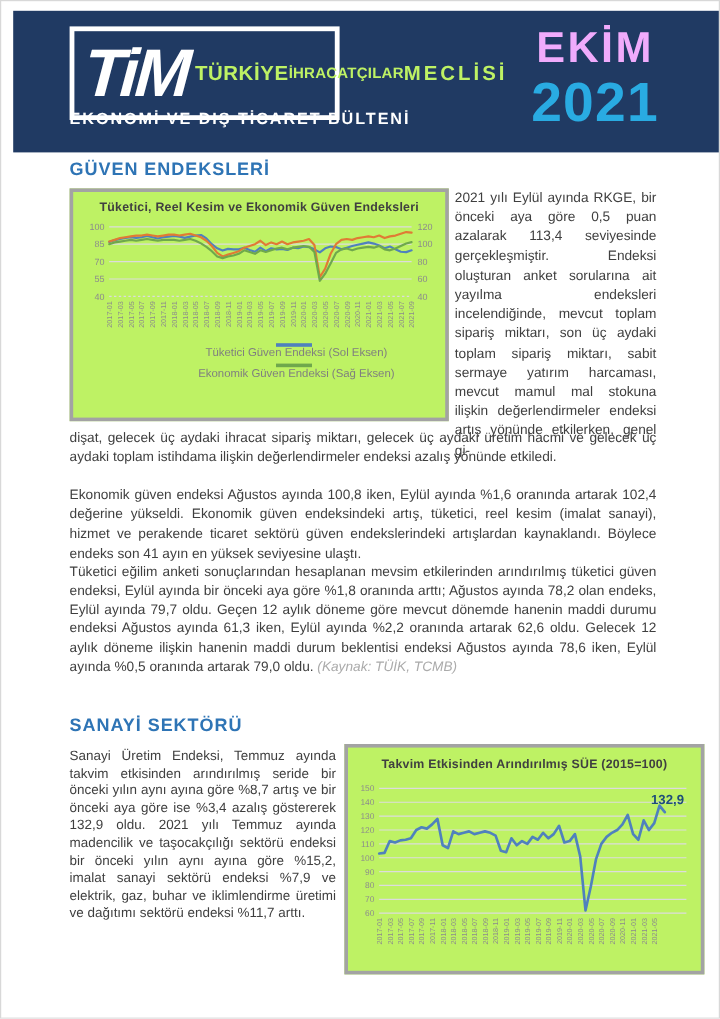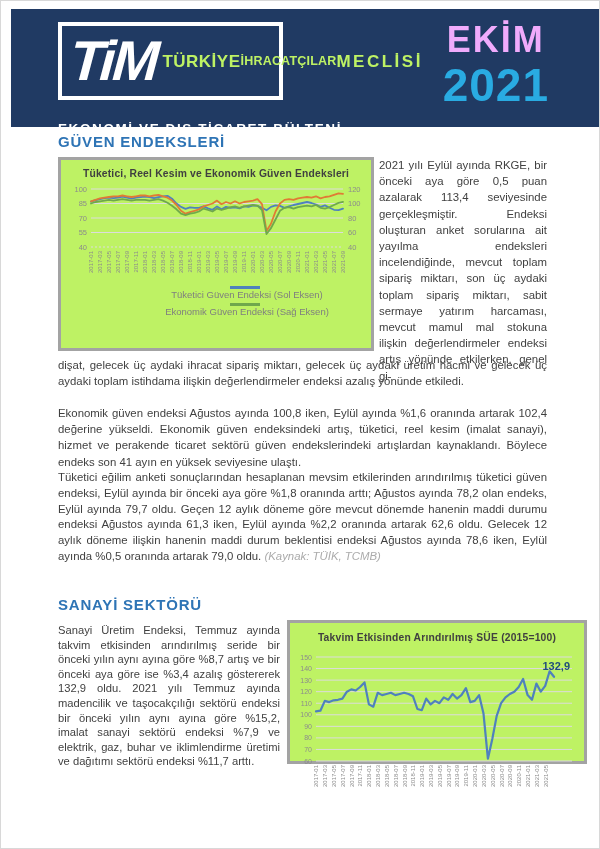--- a/index.html
+++ b/index.html
@@ -26,21 +26,21 @@
   .logo-tim {
     color:#fff; font-weight:bold; font-style:italic;
     font-size:56px; line-height:62px; letter-spacing:-3px;
     transform:skewX(-4deg); margin-right:6px;
   }
   .logo-stack { display:flex; flex-direction:row; justify-content:center; color:#bef264; font-weight:bold; line-height:1;align-items:center; }
   .logo-stack .l1 { font-size:17px; letter-spacing:0.5px; }
   .logo-stack .l2 { font-size:12.5px; letter-spacing:0.2px; margin:2px 0; }
   .logo-stack .l3 { font-size:17px; letter-spacing:2.5px; }
   .header-subtitle {
-    position:absolute; left:47px; top:112px; color:#fff;
+    position:absolute; left:47px; top:82px; color:#fff;
     font-size:13.5px; font-weight:bold; letter-spacing:1.6px; white-space:nowrap;
   }
   .issue { position:absolute; right:52px; top:10px; text-align:center; }
   .issue-month { color:#f0abfc; font-weight:bold; font-size:36px; letter-spacing:2px; line-height:42px; }
   .issue-year { color:#29abe2; font-weight:bold; font-size:46px; letter-spacing:1px; line-height:48px; }
 
   
   .sec-heading {
     position:absolute; left:57px; color:#2e74b5; font-weight:bold;
     font-size:15px; letter-spacing:0.8px; white-space:nowrap;
@@ -53,21 +53,21 @@
   #col-right { position:absolute; left:378px; top:156px; width:168px; }
   #para-cont { position:absolute; left:57px; top:356px; width:489px; }
   #para-2   { position:absolute; left:57px; top:404px; width:489px; }
   #para-3   { position:absolute; left:57px; top:469px; width:489px; line-height:15.8px; }
   .source-note { color:#ababab; font-style:italic;margin-top:25px; }
   #sanayi-text { position:absolute; left:57px; top:622px; width:222px; font-size:11.2px; line-height:14.6px; }
 
   
   .chart-box { position:absolute; background:#bef264; border:3px solid #a3a3a3; }
   #chart1-box { left:57px; top:156px; width:316px; height:194px; padding-top:8px; }
-  #chart2-box { left:286px; top:619px; width:300px; height:144px; padding-top:9px; }
+  #chart2-box { left:286px; top:619px; width:300px; height:192px; padding-top:9px; }
   .chart-title {
     text-align:center; font-size:10.3px; font-weight:bold; color:#404040;
     letter-spacing:0.2px; white-space:nowrap;
   }
   #chart1-svg { display:block; margin:4px auto 0 auto; }
   #chart2-svg { display:block; margin:6px auto 0 auto; }
   .legend { margin:3px 0 0 62px; }
   .leg-row { display:flex; align-items:center; height:17px;flex-direction:column; }
   .leg-line { display:inline-block; width:30px; height:2.6px; margin-right:5px; }
   .leg-text { font-size:9.5px; color:#7f7f7f; white-space:nowrap; }

